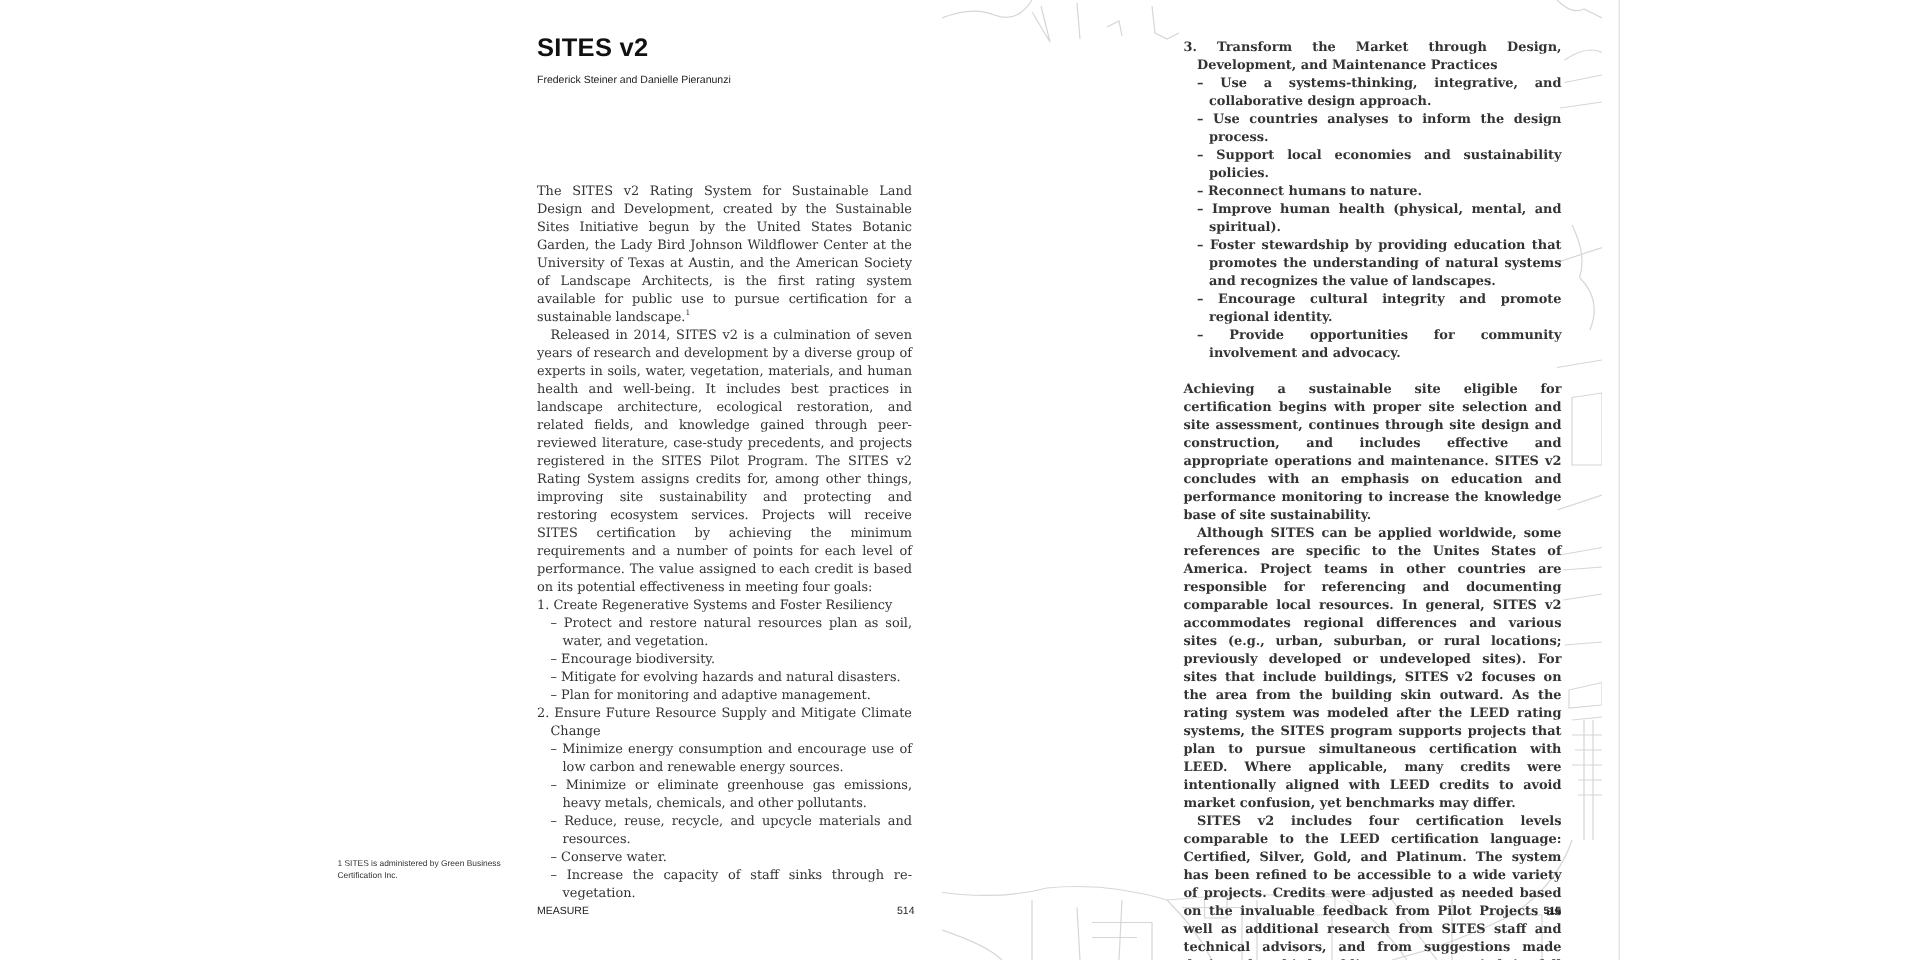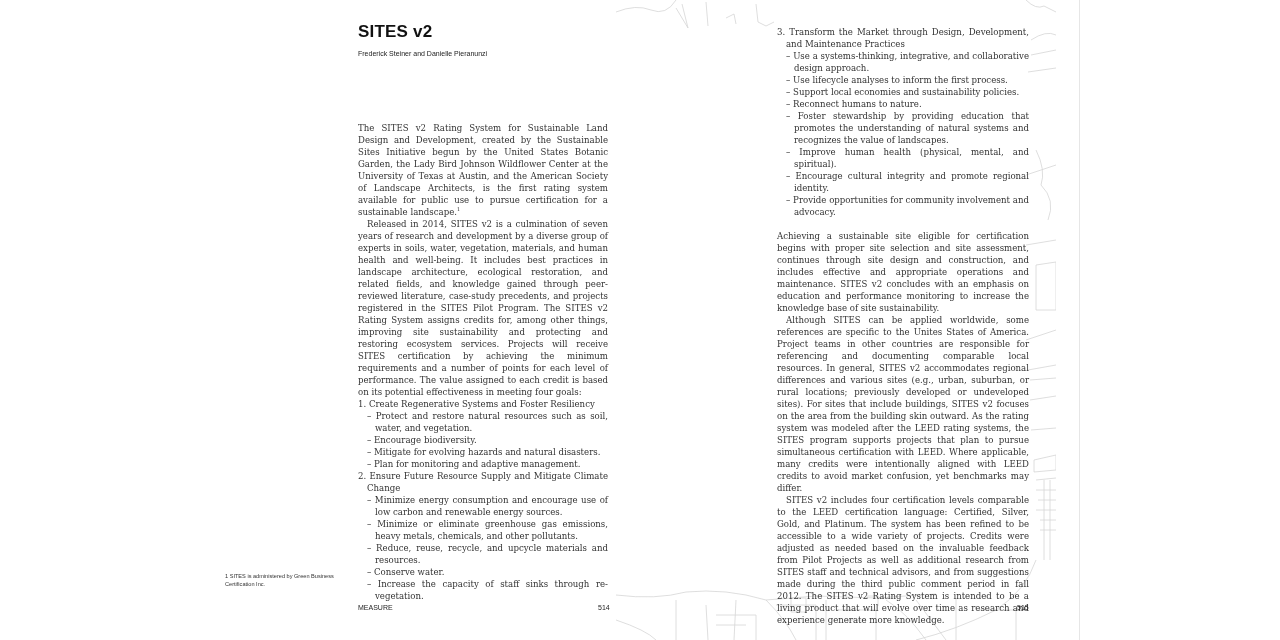--- a/index.html
+++ b/index.html
@@ -1,20 +1,20 @@
 <!DOCTYPE html>
 <html><head>
 <meta charset="utf-8">
 <style>
   html, body { margin: 0; padding: 0; background: #ffffff; }
   body { width: 1280px; height: 640px; position: relative; overflow: hidden; font-family: "DejaVu Serif", serif; color: #2a2a2a; }
   .spread { position: absolute; left: 200px; top: 0; width: 880px; height: 640px; }
   .page { position: absolute; top: 0; height: 496px; width: 440px; background: #fff; }
   .page-left { left: 0; }
-  .page-right { left: 416px; }
+  .page-right { left: 428px; font-weight: bold; }
   .right-edge { position: absolute; left: 1079px; top: 0; width: 1px; height: 640px; background: #e6e6e6; }
   .map-art { position: absolute; left: 0; top: 0; width: 440px; height: 640px; }
   .title { position: absolute; left: 158px; top: 22px; font-family: "Liberation Sans", sans-serif; font-weight: bold; font-size: 17px; color: #111; letter-spacing: 0.2px; }
   .authors { position: absolute; left: 158px; top: 50px; font-family: "Liberation Sans", sans-serif; font-size: 7px; color: #222; }
   .body-col { position: absolute; font-size: 8.6px; line-height: 12px; color: #333; }
   .body-col p { margin: 0; text-align: justify; text-align-last: left; hyphens: auto; }
   .body-col p.indent { text-indent: 9px; }
   .col-left { left: 158px; top: 122px; width: 250px; }
   .col-right { left: 161px; top: 26px; width: 252px; }
   .goal { margin: 0; padding-left: 9px; text-indent: -9px; }
@@ -36,21 +36,21 @@
   <div class="page page-left">
     <div class="title">SITES v2</div>
     <div class="authors">Frederick Steiner and Danielle Pieranunzi</div>
 
     <div class="body-col col-left">
       <p><span>The SITES v2 Rating System for Sustainable Land Design and Development, created by the Sustainable Sites Initiative begun by the United States Botanic Garden, the Lady Bird Johnson Wildflower Center at the University of Texas at Austin, and the American Society of Landscape Architects, is the first rating system available for public use to pursue certification for a sustainable landscape.</span><sup>1</sup></p>
       <p class="indent">Released in 2014, SITES v2 is a culmination of seven years of research and development by a diverse group of experts in soils, water, vegetation, materials, and human health and well-being. It includes best practices in landscape architecture, ecological restoration, and related fields, and knowledge gained through peer-reviewed literature, case-study precedents, and projects registered in the SITES Pilot Program. The SITES v2 Rating System assigns credits for, among other things, improving site sustainability and protecting and restoring ecosystem services. Projects will receive SITES certification by achieving the minimum requirements and a number of points for each level of performance. The value assigned to each credit is based on its potential effectiveness in meeting four goals:</p>
 
       <div>
         <p class="goal">1. Create Regenerative Systems and Foster Resiliency</p>
-        <p class="sub">Protect and restore natural resources such as soil, water, and vegetation.</p>
+        <p class="sub">Protect and restore natural resources plan as soil, water, and vegetation.</p>
         <p class="sub">Encourage biodiversity.</p>
         <p class="sub">Mitigate for evolving hazards and natural disasters.</p>
         <p class="sub">Plan for monitoring and adaptive management.</p>
       </div>
       <div>
         <p class="goal">2. Ensure Future Resource Supply and Mitigate Climate Change</p>
         <p class="sub">Minimize energy consumption and encourage use of low carbon and renewable energy sources.</p>
         <p class="sub">Minimize or eliminate greenhouse gas emissions, heavy metals, chemicals, and other pollutants.</p>
         <p class="sub">Reduce, reuse, recycle, and upcycle materials and resources.</p>
         <p class="sub">Conserve water.</p>
@@ -90,27 +90,27 @@
       <path d="M270 600 Q290 612 310 640 M300 600 L330 640"></path>
       <path d="M340 598 L340 640 M360 610 L400 610 L400 640"></path>
       <path d="M0 620 Q30 630 40 640"></path>
       <path d="M175 598 L190 598 L190 612 L175 612 Z M250 596 L262 596 L262 606"></path>
     </svg>
 
     <div class="body-col col-right">
       <div>
         <p class="goal">3. Transform the Market through Design, Development, and Maintenance Practices</p>
         <p class="sub">Use a systems-thinking, integrative, and collaborative design approach.</p>
-        <p class="sub">Use lifecycle analyses to inform the first process.</p>
+        <p class="sub">Use countries analyses to inform the design process.</p>
         <p class="sub">Support local economies and sustainability policies.</p>
       </div>
       <div>
         <p class="sub">Reconnect humans to nature.</p>
+        <p class="sub">Improve human health (physical, mental, and spiritual).</p>
         <p class="sub">Foster stewardship by providing education that promotes the understanding of natural systems and recognizes the value of landscapes.</p>
-        <p class="sub">Improve human health (physical, mental, and spiritual).</p>
         <p class="sub">Encourage cultural integrity and promote regional identity.</p>
         <p class="sub">Provide opportunities for community involvement and advocacy.</p>
       </div>
       <div class="spacer"></div>
       <p>Achieving a sustainable site eligible for certification begins with proper site selection and site assessment, continues through site design and construction, and includes effective and appropriate operations and maintenance. SITES v2 concludes with an emphasis on education and performance monitoring to increase the knowledge base of site sustainability.</p>
       <p class="indent">Although SITES can be applied worldwide, some references are specific to the Unites States of America. Project teams in other countries are responsible for referencing and documenting comparable local resources. In general, SITES v2 accommodates regional differences and various sites (e.g., urban, suburban, or rural locations; previously developed or undeveloped sites). For sites that include buildings, SITES v2 focuses on the area from the building skin outward. As the rating system was modeled after the LEED rating systems, the SITES program supports projects that plan to pursue simultaneous certification with LEED. Where applicable, many credits were intentionally aligned with LEED credits to avoid market confusion, yet benchmarks may differ.</p>
       <p class="indent">SITES v2 includes four certification levels comparable to the LEED certification language: Certified, Silver, Gold, and Platinum. The system has been refined to be accessible to a wide variety of projects. Credits were adjusted as needed based on the invaluable feedback from Pilot Projects as well as additional research from SITES staff and technical advisors, and from suggestions made during the third public comment period in fall 2012. The SITES v2 Rating System is intended to be a living product that will evolve over time as research and experience generate more knowledge.</p>
     </div>
 
     <div class="running pg-right">515</div>

